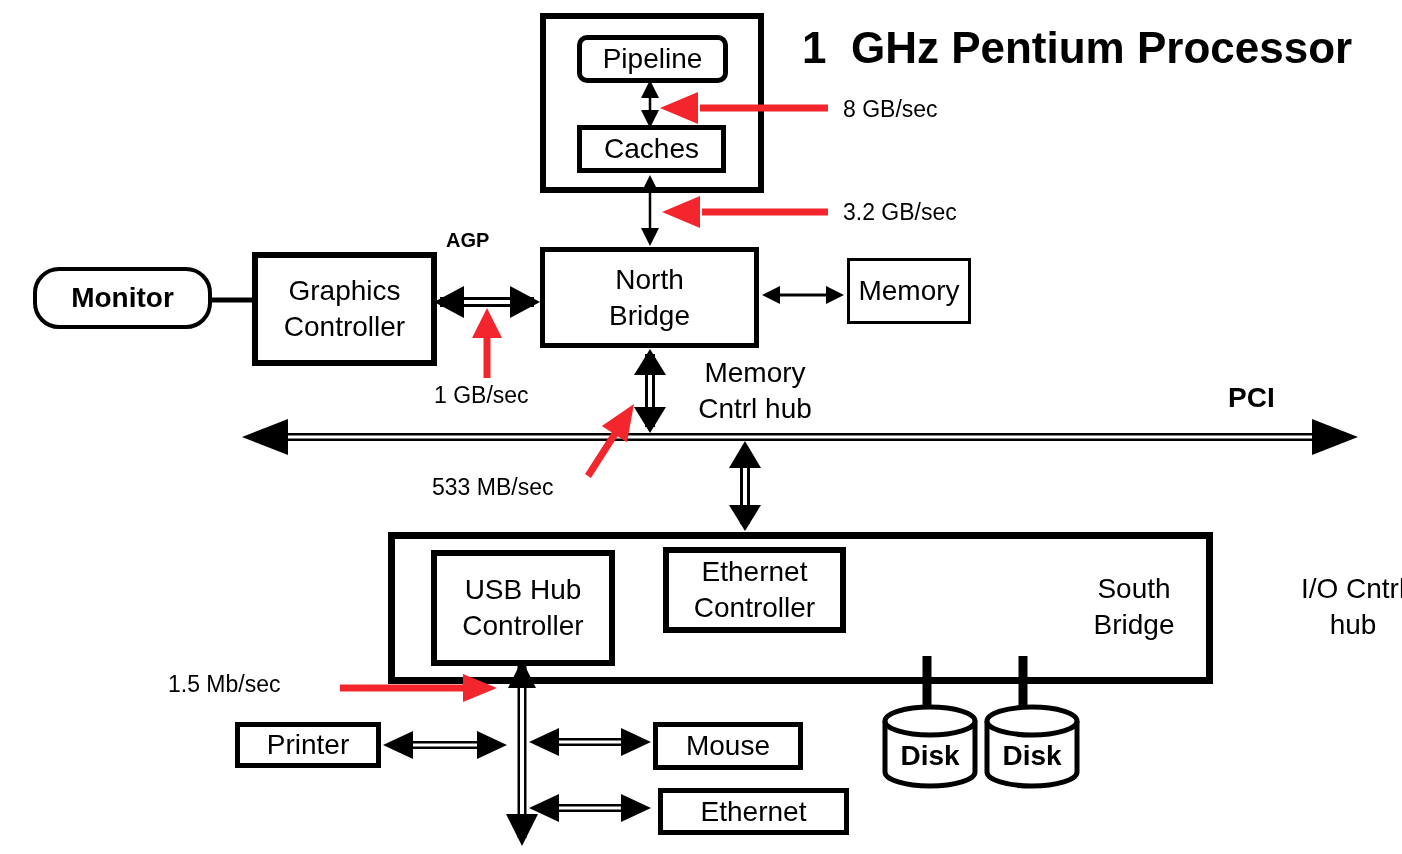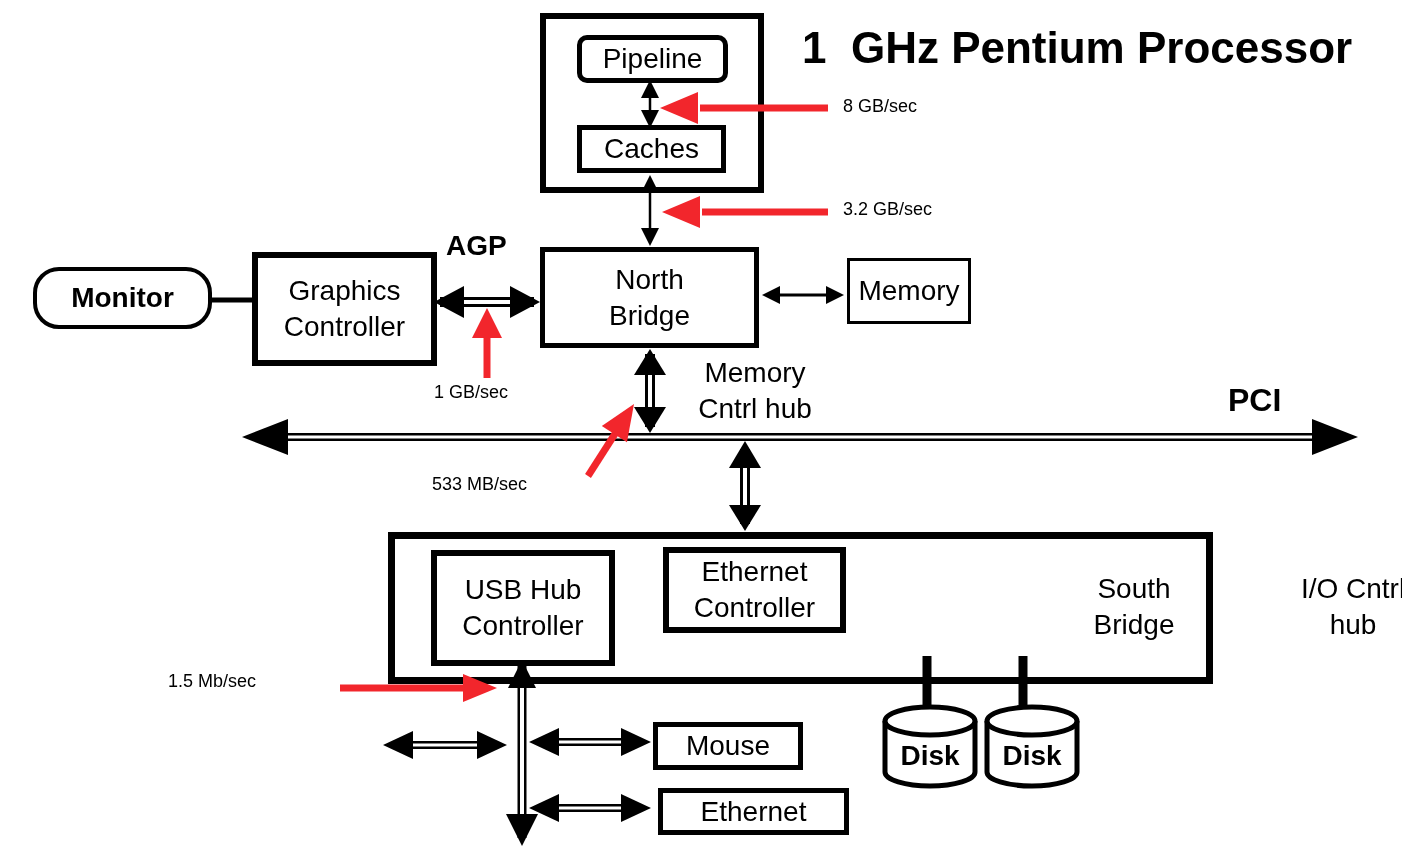--- a/index.html
+++ b/index.html
@@ -9,21 +9,21 @@
   }
   .box{
     position:absolute;box-sizing:border-box;background:#ffffff;border:6px solid #000;
     display:flex;align-items:center;justify-content:center;text-align:center;
     font-size:28px;line-height:1.28;white-space:pre-line;z-index:2;
   }
   .b2{border-width:3px;} .b5{border-width:5px;} .b7{border-width:7px;}
   .bold{font-weight:bold;}
   .round{border-radius:26px;border-width:4px;}
   .lbl{
-    position:absolute;font-size:18px;line-height:1.28;white-space:pre-line;z-index:4;
+    position:absolute;font-size:23px;line-height:1.28;white-space:pre-line;z-index:4;
   }
   .center{text-align:center;}
   svg.overlay{position:absolute;left:0;top:0;z-index:3;pointer-events:none;}
   .transparent-box{background:transparent;}
 </style>
 </head>
 <body>
 
 <div id="stage">
 
@@ -58,20 +58,23 @@
 
   <div class="box" style="left:431px;top:550px;width:184px;height:116px;">
     <span>USB Hub Controller</span>
   </div>
 
   <div class="box" style="left:663px;top:547px;width:183px;height:86px;">
     <span>Ethernet Controller</span>
   </div>
 
 
+  <div class="box b5" style="left:235px;top:722px;width:146px;height:46px;">
+    <span>Printer</span>
+  </div>
 
   <div class="box b5" style="left:653px;top:722px;width:150px;height:48px;">
     <span>Mouse</span>
   </div>
 
   <div class="box b5" style="left:658px;top:788px;width:191px;height:47px;">
     <span>Ethernet</span>
   </div>
 
   <svg class="overlay" width="1402" height="854" viewBox="0 0 1402 854">
@@ -187,28 +190,28 @@
       <polygon points="497,688 463,674 463,702" fill="#f2262c"></polygon>
     </g>
   </svg>
 
   <div class="lbl bold" style="left:802px;top:20px;font-size:44px;">1&nbsp; GHz Pentium Processor</div>
 
   <div class="lbl" style="left:843px;top:95px;">8 GB/sec</div>
 
   <div class="lbl" style="left:843px;top:198px;">3.2 GB/sec</div>
 
-  <div class="lbl bold" style="left:446px;top:228px;font-size:28px;">AGP</div>
+  <div class="lbl bold" style="left:446px;top:228px;font-size:20px;">AGP</div>
 
   <div class="lbl" style="left:434px;top:381px;">1 GB/sec</div>
 
   <div class="lbl center" style="left:675px;top:355px;width:160px;font-size:28px;">Memory
 Cntrl hub</div>
 
-  <div class="lbl bold" style="left:1228px;top:380px;font-size:32px;">PCI</div>
+  <div class="lbl bold" style="left:1228px;top:380px;font-size:28px;">PCI</div>
 
   <div class="lbl" style="left:432px;top:473px;">533 MB/sec</div>
 
   <div class="lbl center" style="left:1078px;top:571px;width:112px;font-size:28px;">South
 Bridge</div>
 
   <div class="lbl center" style="left:1288px;top:571px;width:130px;font-size:28px;">I/O Cntrl
 hub</div>
 
   <div class="lbl" style="left:168px;top:670px;">1.5 Mb/sec</div>

